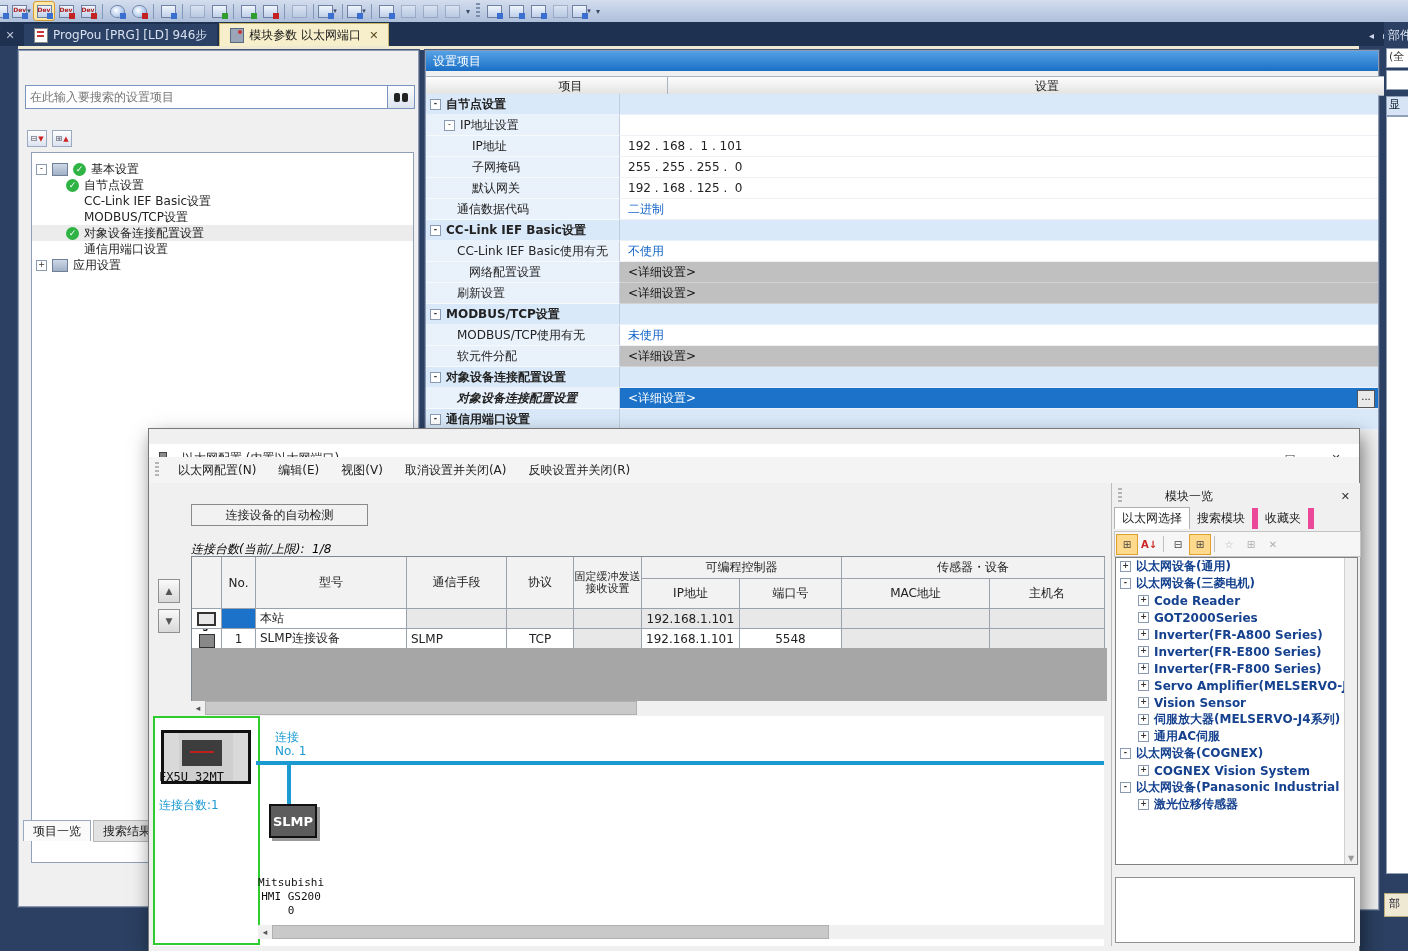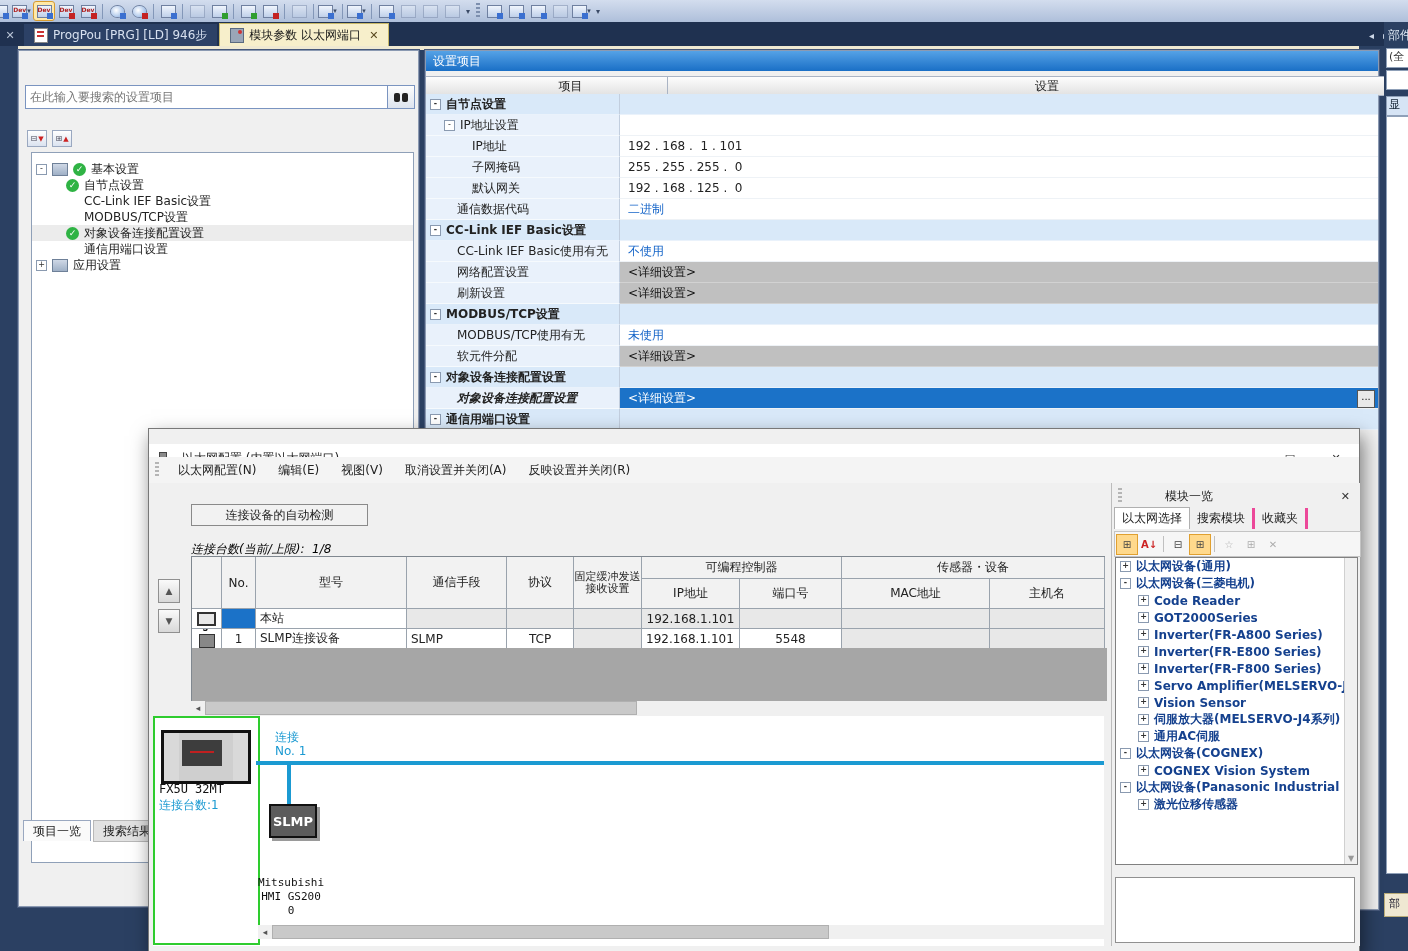--- a/index.html
+++ b/index.html
@@ -136,37 +136,37 @@
   .hscroll{position:absolute;background:#f0f0f0;height:14px;display:flex;align-items:center;}
   .hs-arrow{width:14px;height:14px;display:flex;align-items:center;justify-content:center;color:#555;font-size:9px;}
   .hs-thumb{height:12px;background:#c9c9c9;border:1px solid #b0b0b0;}
 
   .graphic{position:absolute;left:4px;top:233px;width:951px;height:230px;background:#fff;}
   .greenpanel{position:absolute;left:0;top:0;width:103px;height:225px;border:2px solid #2ecc2e;background:#fff;}
   .plcimg{position:absolute;left:6px;top:12px;width:84px;height:48px;border:3px solid #111;
      background:linear-gradient(90deg,#d9d9d9 0 18%,#cfcfcf 18% 82%,#d9d9d9 82%);}
   .plcimg::before{content:"";position:absolute;left:18px;top:7px;width:40px;height:26px;background:#3d3d3d;}
   .plcimg::after{content:"";position:absolute;left:26px;top:18px;width:24px;height:2px;background:#c02020;}
-  .plcmodel{position:absolute;left:4px;top:64px;font-family:"DejaVu Sans Mono","Liberation Mono",monospace;font-size:12px;color:#111;white-space:nowrap;}
+  .plcmodel{position:absolute;left:4px;top:52px;font-family:"DejaVu Sans Mono","Liberation Mono",monospace;font-size:12px;color:#111;white-space:nowrap;}
   .plccount{position:absolute;left:4px;top:79px;color:#1b9ad2;font-size:12px;white-space:nowrap;}
   .trunk{position:absolute;left:103px;top:45px;width:848px;height:4px;background:#1b9ad2;}
   .connlab{position:absolute;left:122px;top:14px;color:#1b9ad2;line-height:14px;white-space:pre;}
   .vline{position:absolute;left:134px;top:49px;width:4px;height:39px;background:#1b9ad2;}
   .slmpbox{position:absolute;left:116px;top:88px;width:44px;height:30px;background:#5c5c5c;border:2px solid #111;
      color:#fff;font-weight:bold;display:flex;align-items:center;justify-content:center;font-size:13px;
      box-shadow:3px 3px 0 #9a9a9a;}
   .nodecap{position:absolute;left:94px;top:160px;width:88px;text-align:center;
      font-family:"DejaVu Sans Mono","Liberation Mono",monospace;font-size:11px;line-height:14px;color:#111;}
 
   
   .modpanel{position:absolute;left:962px;top:0;width:248px;height:463px;background:#f0f0f0;border-left:1px solid #bcbcbc;}
   .mp-title{position:absolute;left:0;top:3px;width:100%;height:20px;display:flex;align-items:center;gap:35px;}
   .mp-x{margin-left:auto;margin-right:10px;color:#333;font-size:11px;}
   .mp-tabs{position:absolute;left:2px;top:26px;height:20px;display:flex;align-items:flex-end;}
-  .mp-tab{padding:2px 7px;border-right:3px solid #ec4899;}
+  .mp-tab{padding:2px 7px;border-right:6px solid #ec4899;}
   .mp-tab.on{background:#fff;border:1px solid #b0b0b0;border-bottom:none;}
   .mp-tools{position:absolute;left:2px;top:48px;width:243px;height:24px;border:1px solid #c4c4c4;
      background:#f6f6f6;display:flex;align-items:center;padding-left:2px;gap:2px;}
   .mpi{width:20px;height:19px;display:flex;align-items:center;justify-content:center;font-size:10px;color:#444;}
   .mpi.hl{background:#ffd98c;outline:1px solid #e0a030;}
   .mpsep{width:1px;height:16px;background:#c0c0c0;margin:0 2px;}
   .mp-tree{position:absolute;left:3px;top:74px;width:241px;height:306px;background:#fff;border:1px solid #808080;overflow:hidden;}
   .mti{height:17px;display:flex;align-items:center;font-weight:bold;color:#15418e;white-space:nowrap;font-size:12px;}
   .mti.l0{padding-left:4px;} .mti.l1{padding-left:22px;}
   .mp-scroll{position:absolute;right:0;top:0;width:12px;height:100%;background:#f0f0f0;border-left:1px solid #d0d0d0;}
@@ -404,21 +404,21 @@
           <div class="sv"></div>
         </div>
       <div class="srow">
         <div class="sl">
             <span style="padding-left:31px">CC-Link IEF Basic使用有无</span>
           </div>
           <div class="sv blue">不使用</div>
         </div>
       <div class="srow">
         <div class="sl">
-            <span style="padding-left:31px">网络配置设置</span>
+            <span style="padding-left:43px">网络配置设置</span>
           </div>
           <div class="sv detail">&lt;详细设置&gt;</div>
         </div>
       <div class="srow">
         <div class="sl">
             <span style="padding-left:31px">刷新设置</span>
           </div>
           <div class="sv detail">&lt;详细设置&gt;</div>
         </div>
       <div class="srow g">

